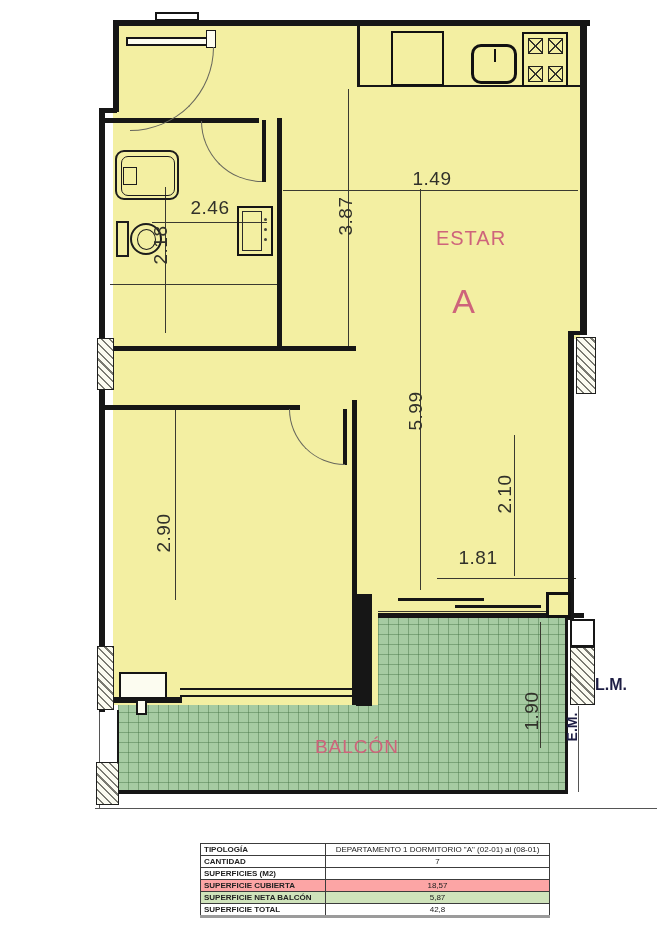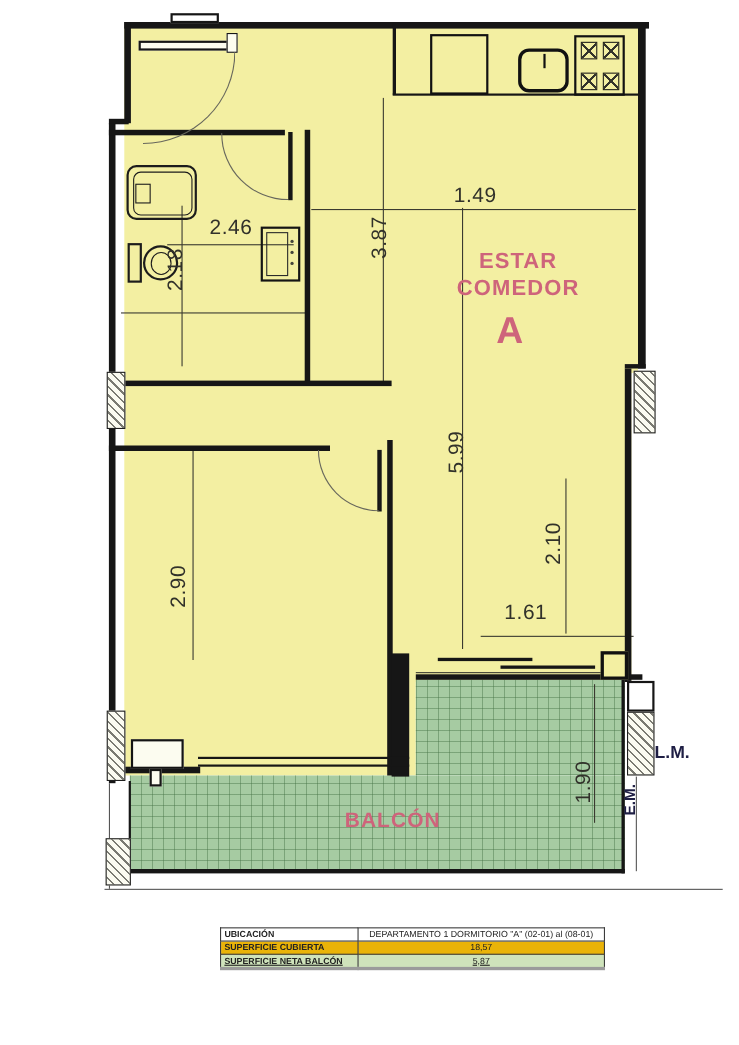--- a/index.html
+++ b/index.html
@@ -14,35 +14,35 @@
   .w{background:#161616;}
   .tl{background:#3a3a30;}
   .hatch{background-color:#fbfbf1;
     background-image:repeating-linear-gradient(45deg, transparent 0 4px, #7a7a72 4px 5.5px);
     border:1.5px solid #1e1e1e;box-sizing:border-box;}
   .box{border:2px solid #161616;box-sizing:border-box;}
   .arc{border:0 solid #66665c;box-sizing:border-box;}
   .dim{transform:translate(-50%,-50%);font:400 19px/1 "Liberation Sans",sans-serif;
        color:#31312a;letter-spacing:.5px;white-space:nowrap;}
   .dimv{transform:translate(-50%,-50%) rotate(-90deg);}
-  .rlabel{color:#ce647b;font-weight:bold;letter-spacing:1px;white-space:nowrap;}
+  .rlabel{color:#ce647b;font-weight:normal;letter-spacing:1px;white-space:nowrap;}
   .center{transform:translate(-50%,-50%);}
   .burner{position:absolute;width:15px;height:16px;border:1px solid #22221c;box-sizing:border-box;
     background:
       linear-gradient(45deg, transparent 45%, #33332c 45% 55%, transparent 55%),
       linear-gradient(135deg, transparent 45%, #33332c 45% 55%, transparent 55%);}
   .dot{position:absolute;width:3px;height:3px;background:#44443a;border-radius:50%;}
   table#spec{position:absolute;left:200px;top:843px;width:350px;border-collapse:collapse;
     border:1px solid #3c3c3c;border-bottom:3px solid #9b9b9b;}
   table#spec td{border:1px solid #3c3c3c;height:11px;padding:0 3px;font-size:8px;line-height:10px;
     font-family:"Liberation Sans",sans-serif;color:#222;}
   td.lbl{font-weight:bold;width:118px;color:#151515;text-align:left;}
   td.val{text-align:center;}
-  tr.hl-yellow td{background:#eab308;}
-  tr.hl-green td{background:#cfe3bb;text-decoration:underline;}
+  tr.hl-yellow td{background:#fca5a5;}
+  tr.hl-green td{background:#cfe3bb;}
 </style>
 </head>
 <body>
 
 <div id="canvas">
 
   <div class="abs fill-y" style="left:113px;top:22px;width:467px;height:598px;"></div>
   <div class="abs fill-y" style="left:113px;top:620px;width:265px;height:85px;"></div>
   <div class="abs" style="left:574px;top:339px;width:30px;height:281px;background:#fff;"></div>
 
@@ -140,43 +140,54 @@
   <div class="abs" style="left:119px;top:672px;width:48px;height:27px;border:2.5px solid #141414;box-sizing:border-box;background:#fcfcf0;"></div>
   <div class="abs box" style="left:136px;top:699px;width:11px;height:16px;background:#fcfcf0;"></div>
 
   <div class="abs dim" style="left:210px;top:207px;">2.46</div>
   <div class="abs dim dimv" style="left:160px;top:245px;">2.18</div>
   <div class="abs dim" style="left:432px;top:178px;">1.49</div>
   <div class="abs dim dimv" style="left:345px;top:216px;">3.87</div>
   <div class="abs dim dimv" style="left:415px;top:411px;">5.99</div>
   <div class="abs dim dimv" style="left:504px;top:494px;">2.10</div>
   <div class="abs dim dimv" style="left:163px;top:533px;">2.90</div>
-  <div class="abs dim" style="left:478px;top:557px;">1.61</div>
+  <div class="abs dim" style="left:478px;top:557px;">1.81</div>
   <div class="abs dim dimv" style="left:531px;top:711px;">1.90</div>
 
   <div class="abs rlabel" style="left:391px;top:226px;width:160px;text-align:center;font-size:20px;line-height:24px;">
     <div>ESTAR</div>
-    <div>COMEDOR</div>
   </div>
   <div class="abs rlabel center" style="left:464px;top:301px;font-size:34px;">A</div>
   <div class="abs rlabel center" style="left:357px;top:747px;font-size:19px;">BALCÓN</div>
 
   <div class="abs" style="left:595px;top:676px;font-weight:bold;font-size:16px;color:#1e1e44;">L.M.</div>
   <div class="abs" style="left:572px;top:727px;transform:translate(-50%,-50%) rotate(-90deg);font-weight:bold;font-size:14px;color:#1e1e44;">E.M.</div>
 
   <table id="spec">
     <tbody>
       <tr>
-        <td class="lbl">UBICACIÓN</td>
+        <td class="lbl">TIPOLOGÍA</td>
         <td class="val">DEPARTAMENTO 1 DORMITORIO "A" (02-01) al (08-01)</td>
+      </tr>
+      <tr>
+        <td class="lbl">CANTIDAD</td>
+        <td class="val">7</td>
+      </tr>
+      <tr>
+        <td class="lbl">SUPERFICIES (M2)</td>
+        <td class="val"></td>
       </tr>
       <tr class="hl-yellow">
         <td class="lbl">SUPERFICIE CUBIERTA</td>
         <td class="val">18,57</td>
       </tr>
       <tr class="hl-green">
         <td class="lbl">SUPERFICIE NETA BALCÓN</td>
         <td class="val">5,87</td>
       </tr>
+      <tr>
+        <td class="lbl">SUPERFICIE TOTAL</td>
+        <td class="val">42,8</td>
+      </tr>
     </tbody>
   </table>
 
 </div>
 
 </body></html>

